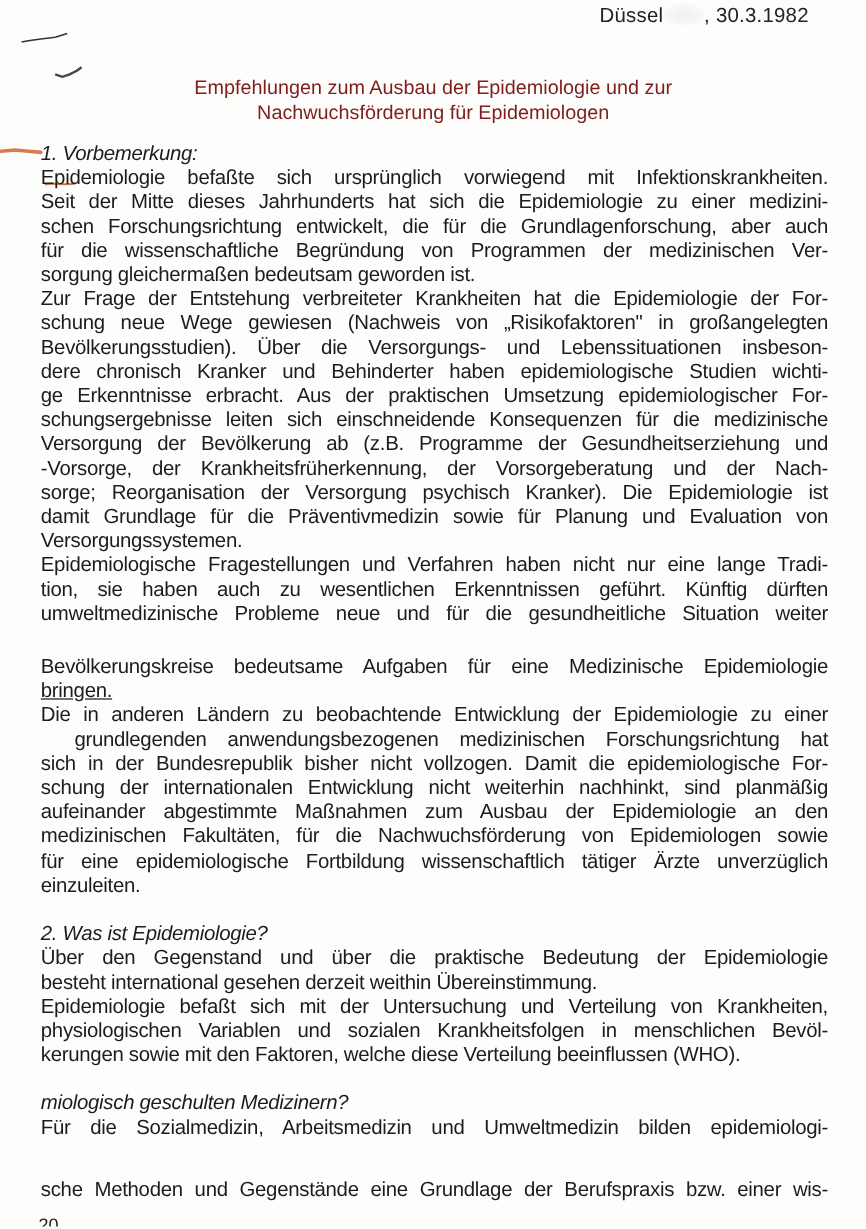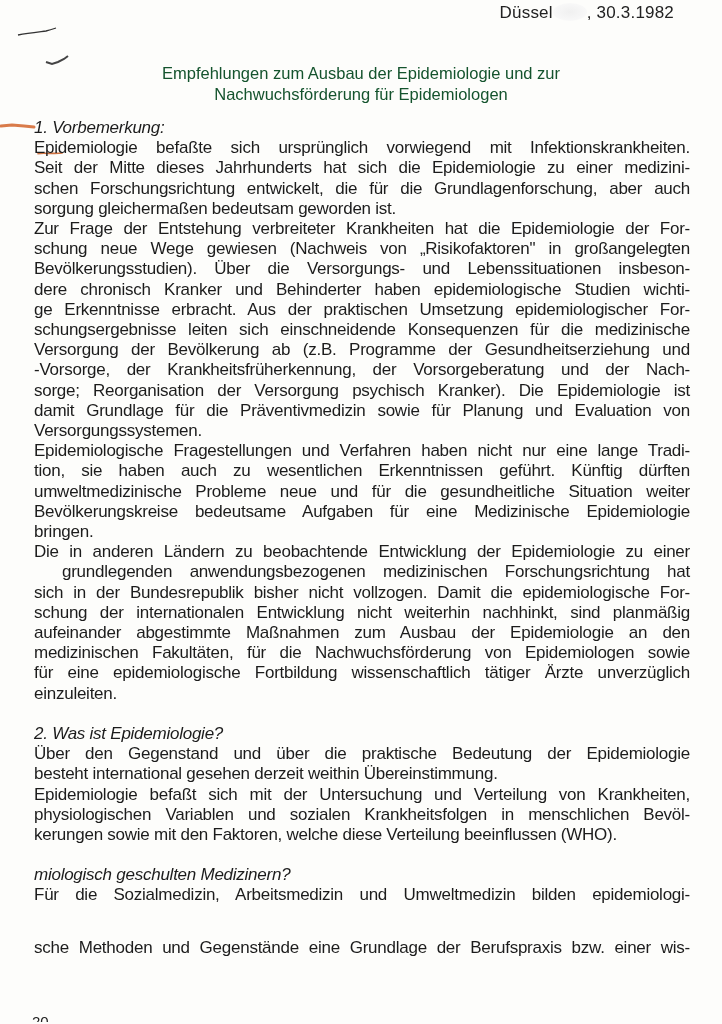--- a/index.html
+++ b/index.html
@@ -16,21 +16,21 @@
     font-size: 17px; letter-spacing: 0.2px; color: #222;
   }
   .dateline .obscured {
     display: inline-block; width: 34px; height: 18px; vertical-align: -3px;
     background: radial-gradient(ellipse at center, #f0f0f0 0%, #f7f7f7 60%, rgba(253,253,251,0) 100%);
     border-radius: 50%;
   }
   .scribble { position: absolute; }
   .title {
     position: absolute; top: 63px; left: 0; width: 722px;
-    text-align: center; font-size: 16.5px; line-height: 21px; color: #14532d;
+    text-align: center; font-size: 16.5px; line-height: 21px; color: #7f1d1d;
   }
   .body {
     position: absolute; left: 34px; top: 118px; width: 656px;
     font-size: 17px; line-height: 20.2px;
     text-align: justify; letter-spacing: -0.25px;
     font-stretch: condensed;
   }
   .line { display: block; white-space: nowrap; text-align-last: justify; text-align: justify; }
   .line.last { text-align-last: left; }
   .heading { font-style: italic; display: block; white-space: nowrap; }
@@ -70,37 +70,38 @@
   </svg>
   <svg class="red-underline" viewBox="0 0 40 6">
     <path d="M1 4 C10 2, 25 5, 39 3" stroke="#c65a22" stroke-width="2.5" fill="none" opacity="0.85"></path>
   </svg>
 
   <div class="body" id="doc-body">
       <span class="heading" style="display: block;">1. Vorbemerkung:</span>
       <span class="line" style="display: block;">Epidemiologie befaßte sich ursprünglich vorwiegend mit Infektionskrankheiten.</span>
       <span class="line" style="display: block;">Seit der Mitte dieses Jahrhunderts hat sich die Epidemiologie zu einer medizini-</span>
       <span class="line" style="display: block;">schen Forschungsrichtung entwickelt, die für die Grundlagenforschung, aber auch</span>
+      <span class="line" style="display: block;">für die wissenschaftliche Begründung von Programmen der medizinischen Ver-</span>
       <span class="line last" style="display: block;">sorgung gleichermaßen bedeutsam geworden ist.</span>
       <span class="line" style="display: block;">Zur Frage der Entstehung verbreiteter Krankheiten hat die Epidemiologie der For-</span>
       <span class="line" style="display: block;">schung neue Wege gewiesen (Nachweis von „Risikofaktoren" in großangelegten</span>
       <span class="line" style="display: block;">Bevölkerungsstudien). Über die Versorgungs- und Lebenssituationen insbeson-</span>
       <span class="line" style="display: block;">dere chronisch Kranker und Behinderter haben epidemiologische Studien wichti-</span>
       <span class="line" style="display: block;">ge Erkenntnisse erbracht. Aus der praktischen Umsetzung epidemiologischer For-</span>
       <span class="line" style="display: block;">schungsergebnisse leiten sich einschneidende Konsequenzen für die medizinische</span>
       <span class="line" style="display: block;">Versorgung der Bevölkerung ab (z.B. Programme der Gesundheitserziehung und</span>
       <span class="line" style="display: block;">-Vorsorge, der Krankheitsfrüherkennung, der Vorsorgeberatung und der Nach-</span>
       <span class="line" style="display: block;">sorge; Reorganisation der Versorgung psychisch Kranker). Die Epidemiologie ist</span>
       <span class="line" style="display: block;">damit Grundlage für die Präventivmedizin sowie für Planung und Evaluation von</span>
       <span class="line last" style="display: block;">Versorgungssystemen.</span>
       <span class="line" style="display: block;">Epidemiologische Fragestellungen und Verfahren haben nicht nur eine lange Tradi-</span>
       <span class="line" style="display: block;">tion, sie haben auch zu wesentlichen Erkenntnissen geführt. Künftig dürften</span>
       <span class="line" style="display: block;">umweltmedizinische Probleme neue und für die gesundheitliche Situation weiter</span>
-      <span class="line" style="display: block;">Bevölkerungskreise bedeutsame Aufgaben für eine Medizinische Epidemiologie</span>
-      <span class="line last" style="display: block;">bringen.</span>
+      <span class="line" style="display: block; margin-top: 24px;">Bevölkerungskreise bedeutsame Aufgaben für eine Medizinische Epidemiologie</span>
+      <span class="line last" style="display: block; text-decoration: underline;">bringen.</span>
       <span class="line" style="display: block;">Die in anderen Ländern zu beobachtende Entwicklung der Epidemiologie zu einer</span>
       <span class="line" style="display: block; margin-left: 28px;">grundlegenden anwendungsbezogenen medizinischen Forschungsrichtung hat</span>
       <span class="line" style="display: block;">sich in der Bundesrepublik bisher nicht vollzogen. Damit die epidemiologische For-</span>
       <span class="line" style="display: block;">schung der internationalen Entwicklung nicht weiterhin nachhinkt, sind planmäßig</span>
       <span class="line" style="display: block;">aufeinander abgestimmte Maßnahmen zum Ausbau der Epidemiologie an den</span>
       <span class="line" style="display: block;">medizinischen Fakultäten, für die Nachwuchsförderung von Epidemiologen sowie</span>
       <span class="line" style="display: block;">für eine epidemiologische Fortbildung wissenschaftlich tätiger Ärzte unverzüglich</span>
       <span class="line last" style="display: block;">einzuleiten.</span>
       <span class="gap"></span>
       <span class="heading" style="display: block;">2. Was ist Epidemiologie?</span>

